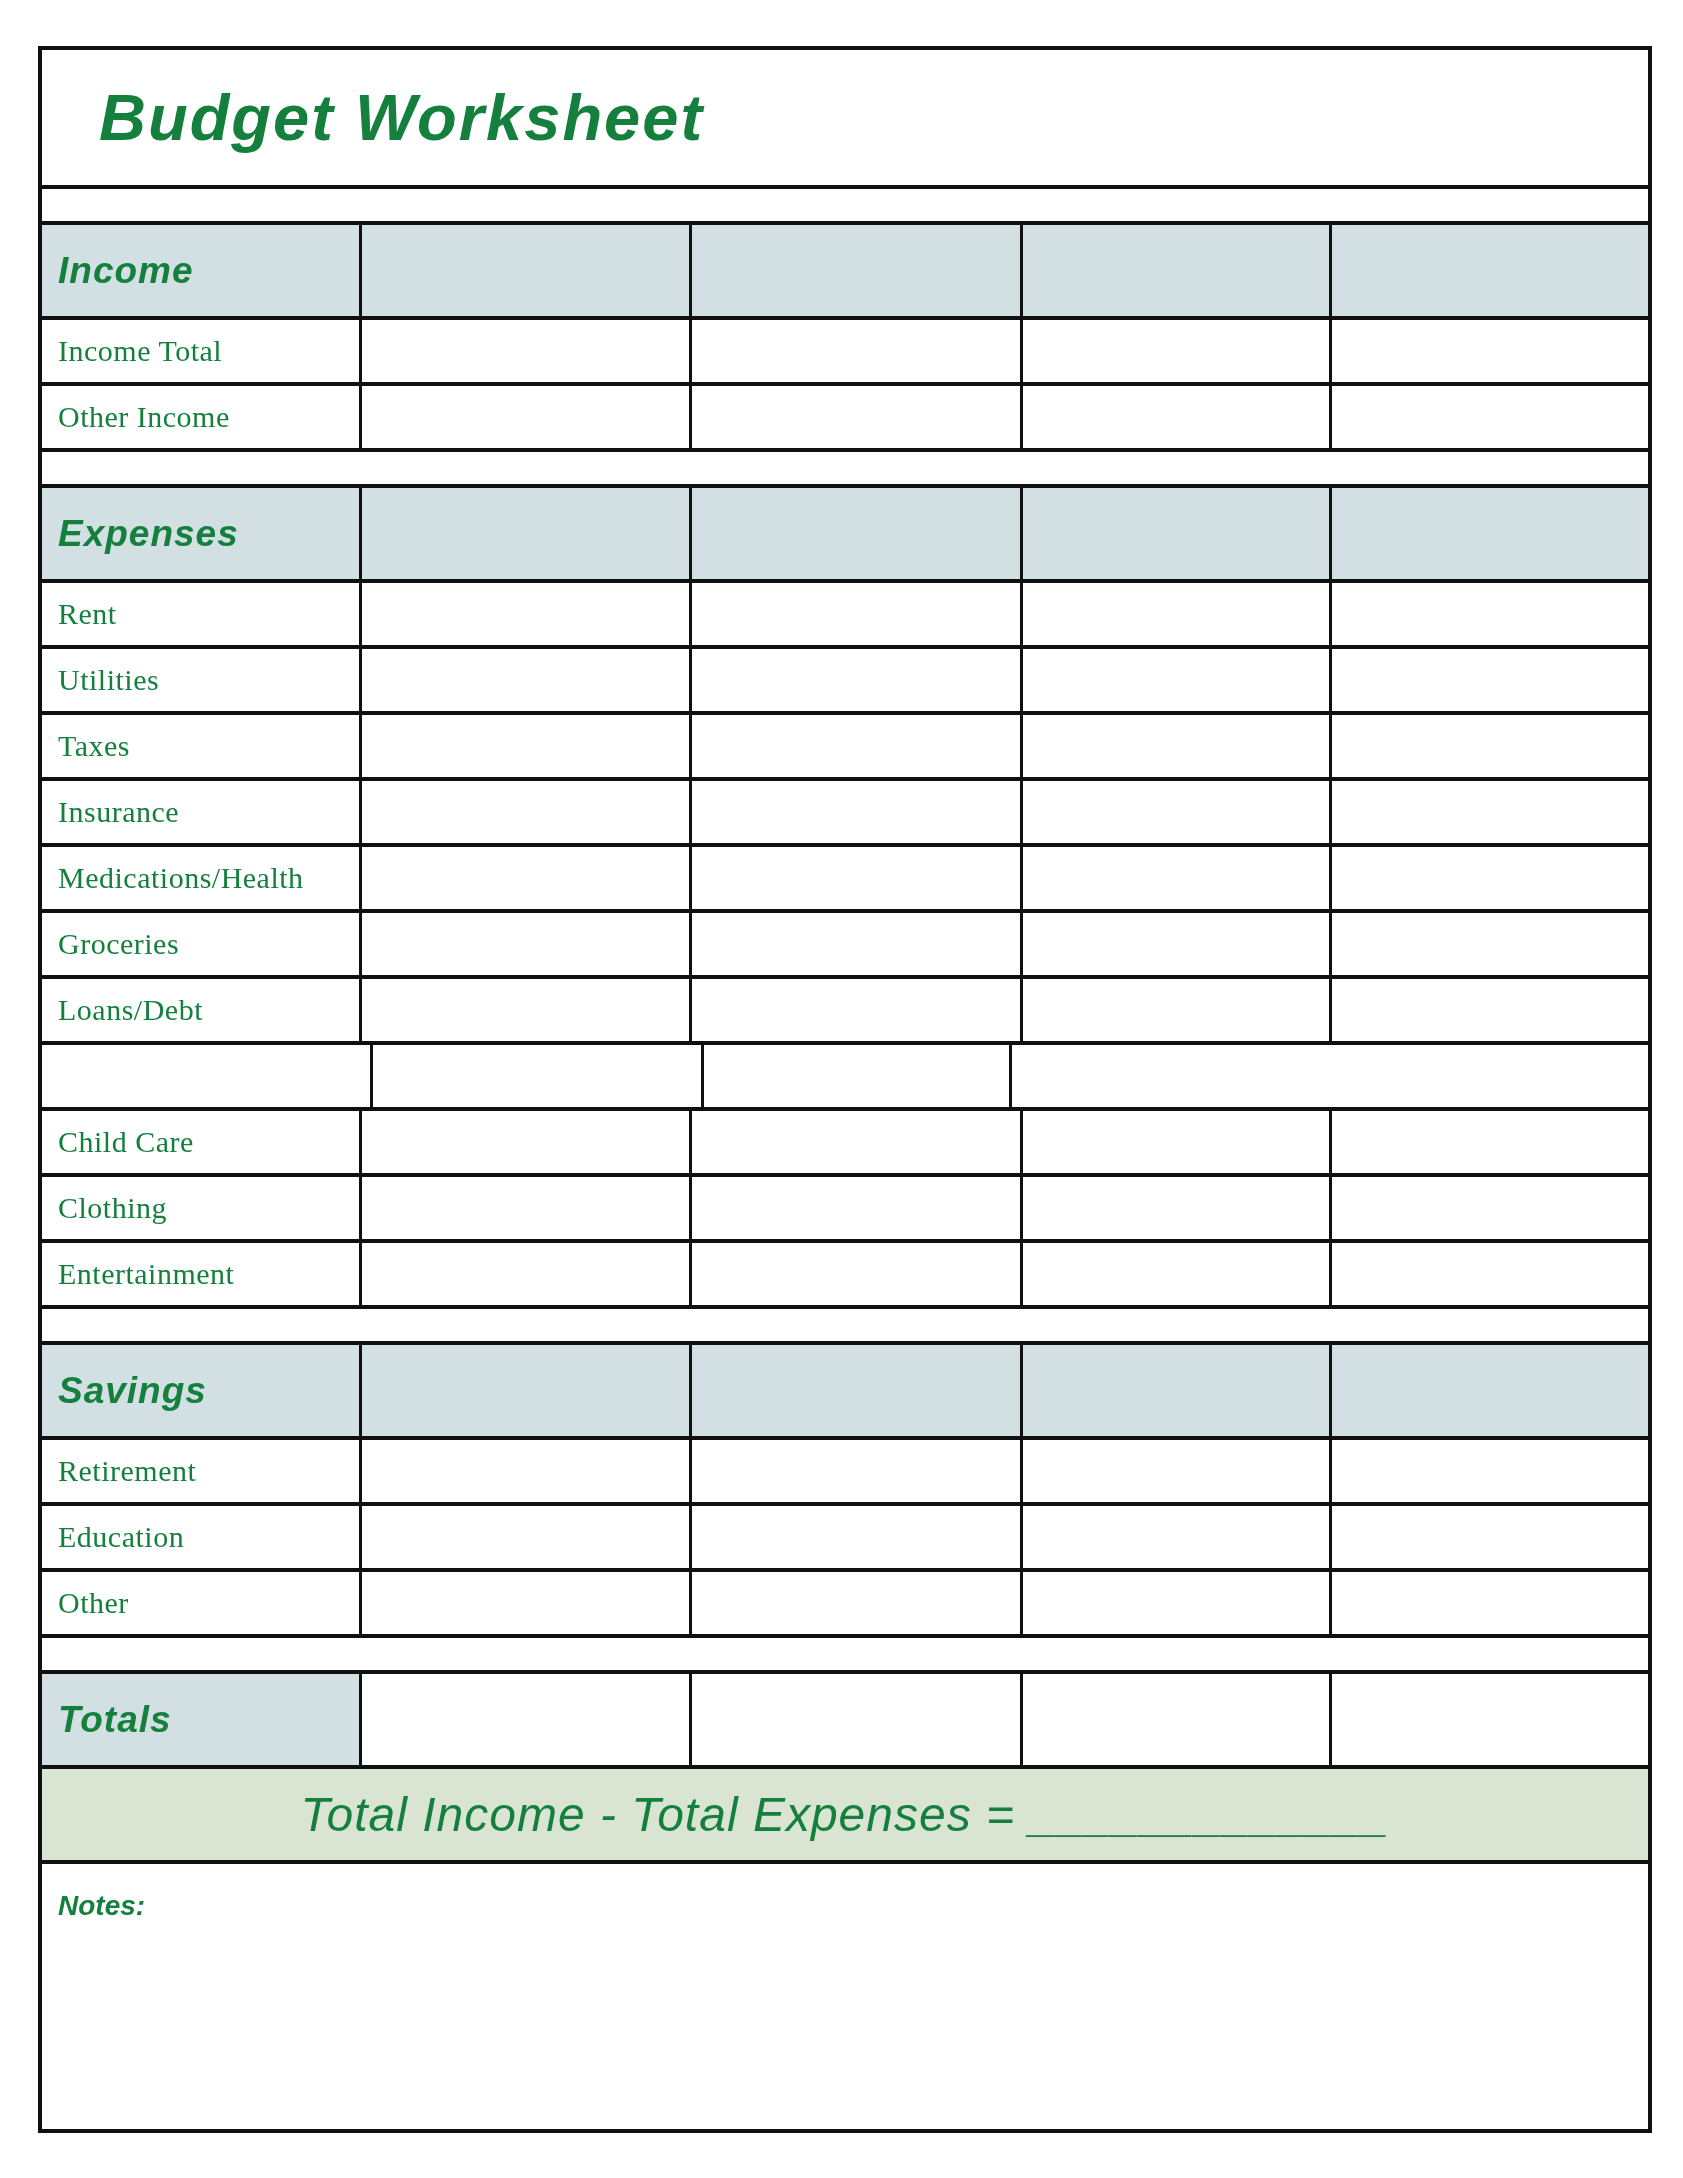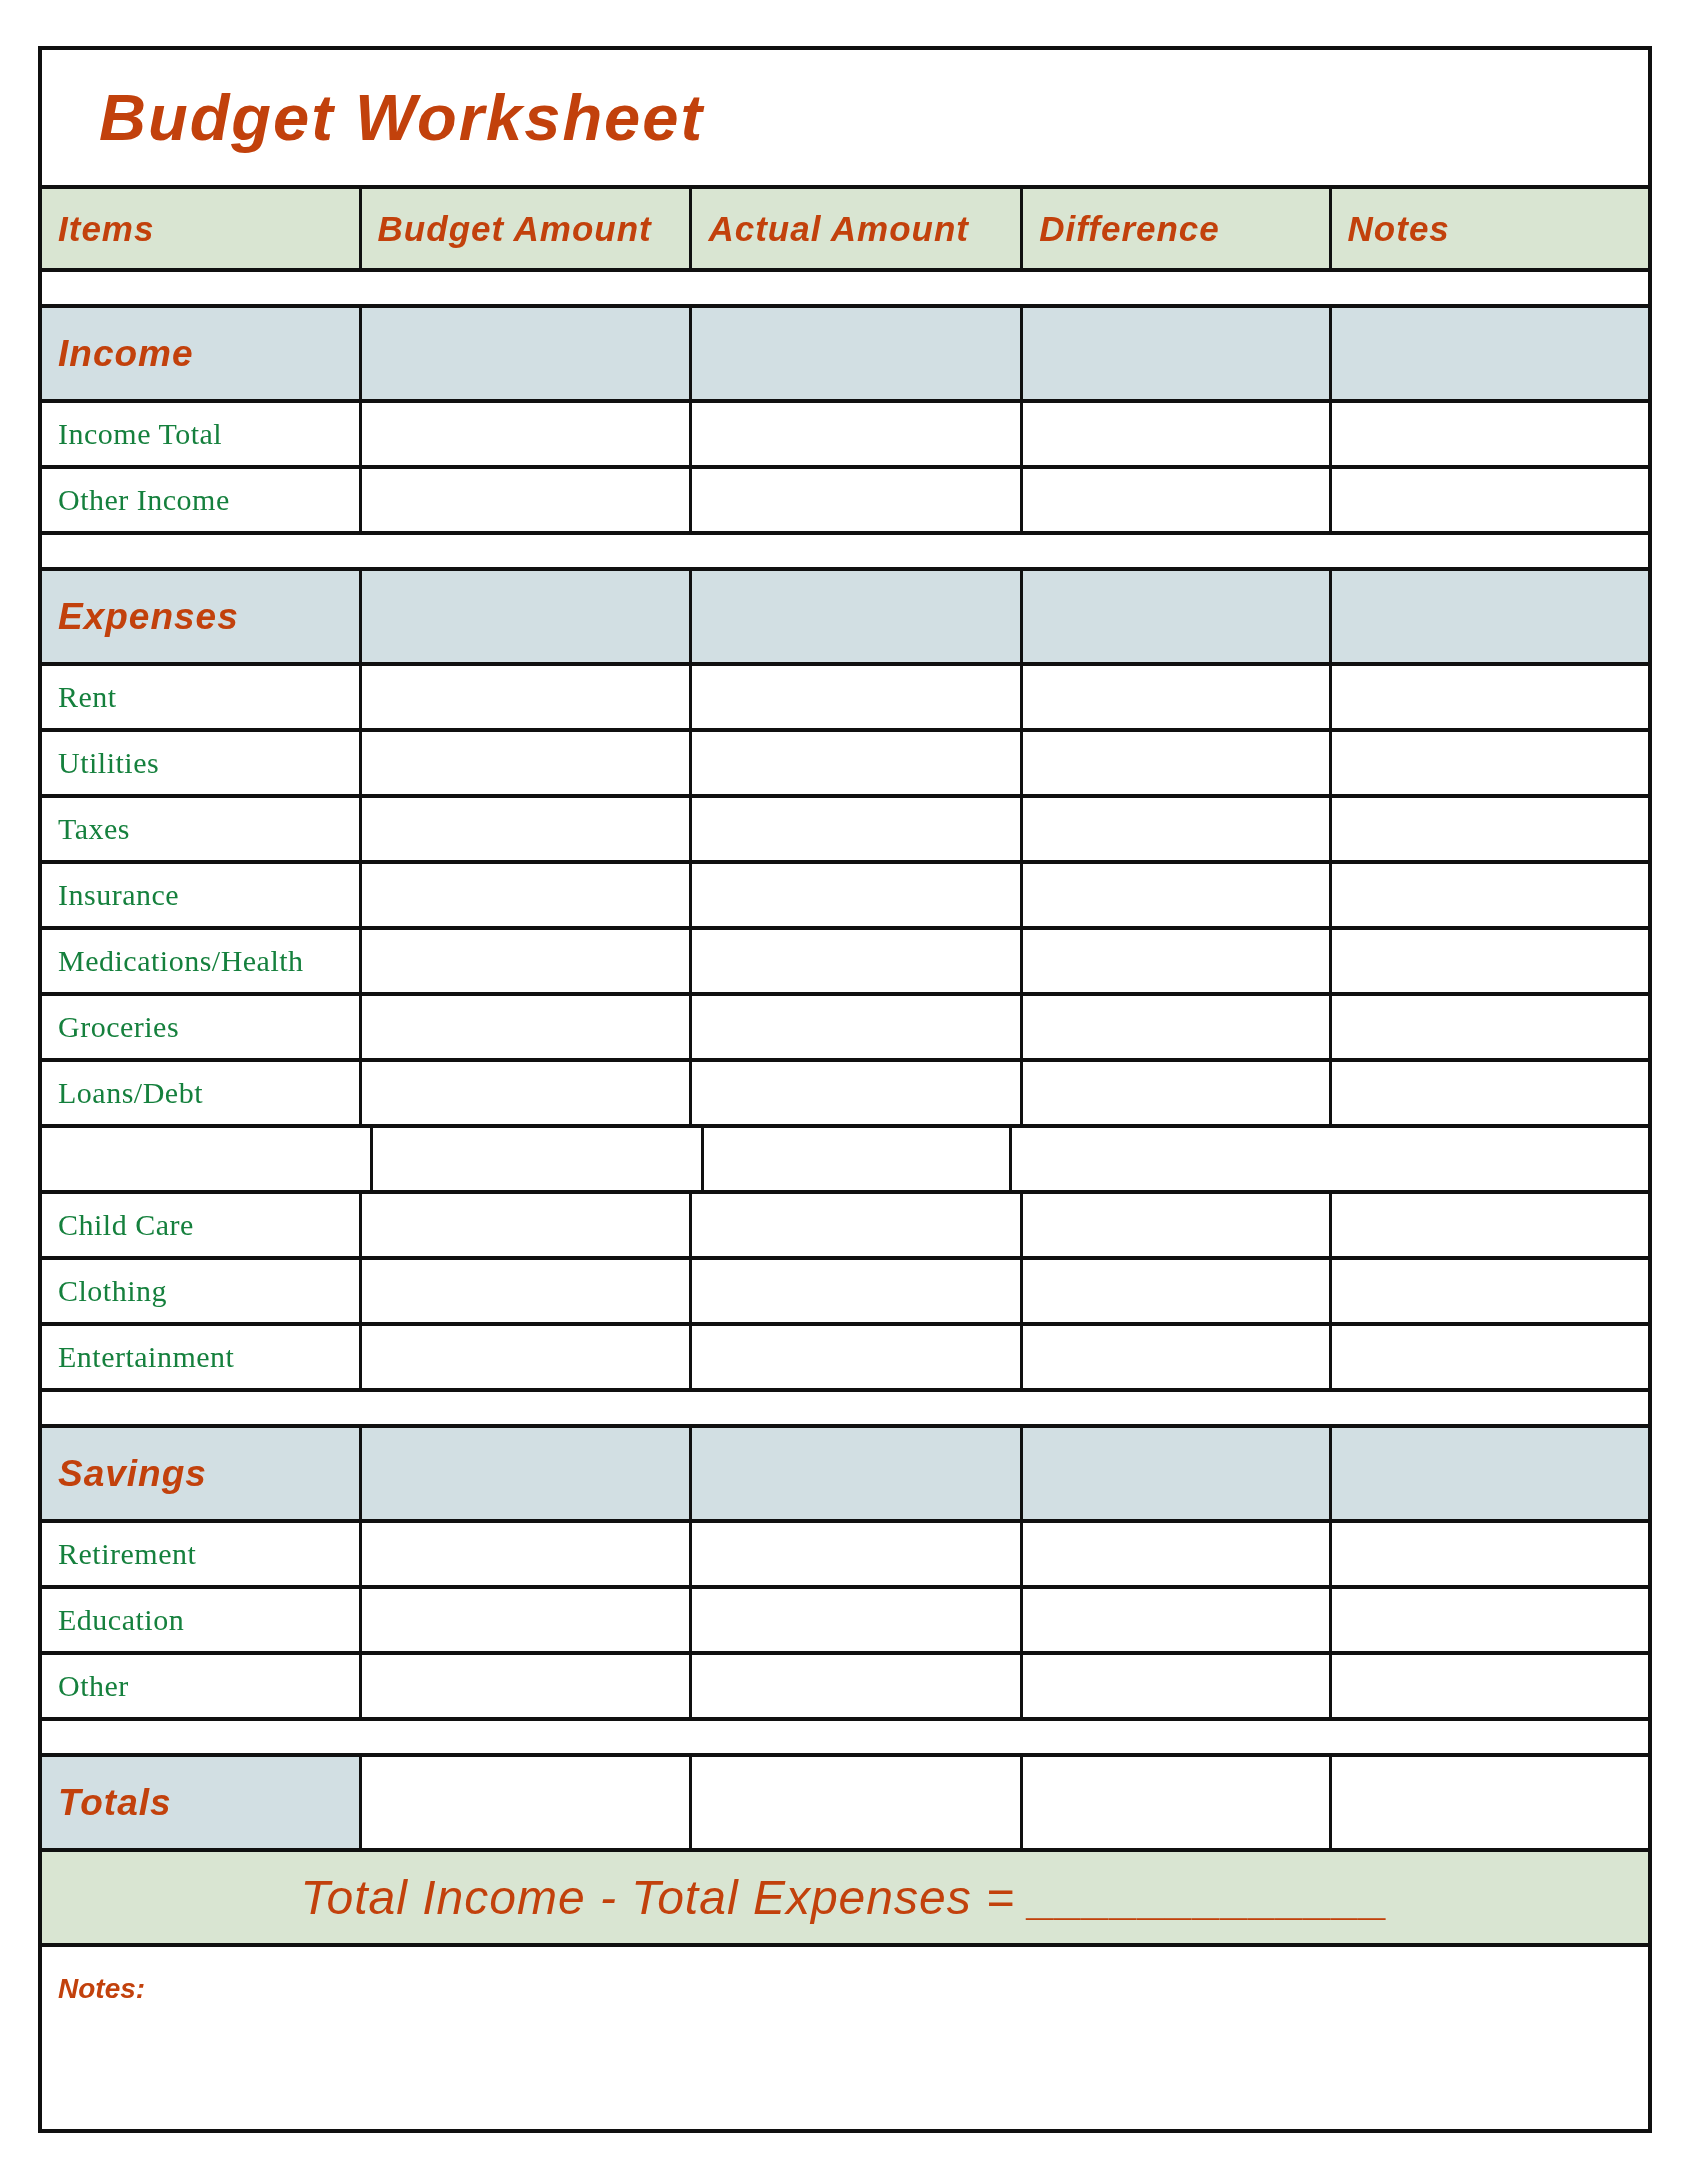--- a/index.html
+++ b/index.html
@@ -34,21 +34,21 @@
   .band-row    { height:95px; align-items:center; justify-content:center; }
   .notes-row   { flex:1 1 auto; align-items:flex-start; padding:26px 0 0 0; }
 
   .green { background:#d9e5d2; }
   .blue  { background:#d2dfe3; }
 
   
   .script {
     font-family: cursive, sans-serif;
     font-style: italic;
-    color:#c2410c;
+    color:#15803d;
   }
   .title-text   { font-size:65px; font-weight:700; letter-spacing:2px; }
   .header-text  { font-size:35px; font-weight:700; letter-spacing:1px; }
   .section-text { font-size:37px; font-weight:600; letter-spacing:1px; }
   .band-text    { font-size:48px; font-weight:400; letter-spacing:1px; }
   .notes-text   { font-size:28px; font-weight:600; padding-left:16px; }
 
   .item-text {
     font-family:"Liberation Serif", serif;
     font-size:30px; color:#15803d; letter-spacing:0.5px;
@@ -57,37 +57,20 @@
 </head>
 <body>
 
 <div class="page">
   <div class="sheet">
 
     <div class="row title-row">
       <span class="script title-text">Budget Worksheet</span>
     </div>
 
-    <div class="row header-row">
-      <div class="cell c1 green">
-          <span class="script header-text">Items</span>
-        </div>
-      <div class="cell c2 green">
-          <span class="script header-text">Budget Amount</span>
-        </div>
-      <div class="cell c3 green">
-          <span class="script header-text">Actual Amount</span>
-        </div>
-      <div class="cell c4 green">
-          <span class="script header-text">Difference</span>
-        </div>
-      <div class="cell c5 green clast">
-          <span class="script header-text">Notes</span>
-        </div>
-    </div>
 
     <div class="row gap-row"></div>
 
     <div class="row section-row">
       <div class="cell c1 blue">
           <span class="script section-text">Income</span>
         </div>
       <div class="cell c2 blue"></div>
       <div class="cell c3 blue"></div>
       <div class="cell c4 blue"></div>

